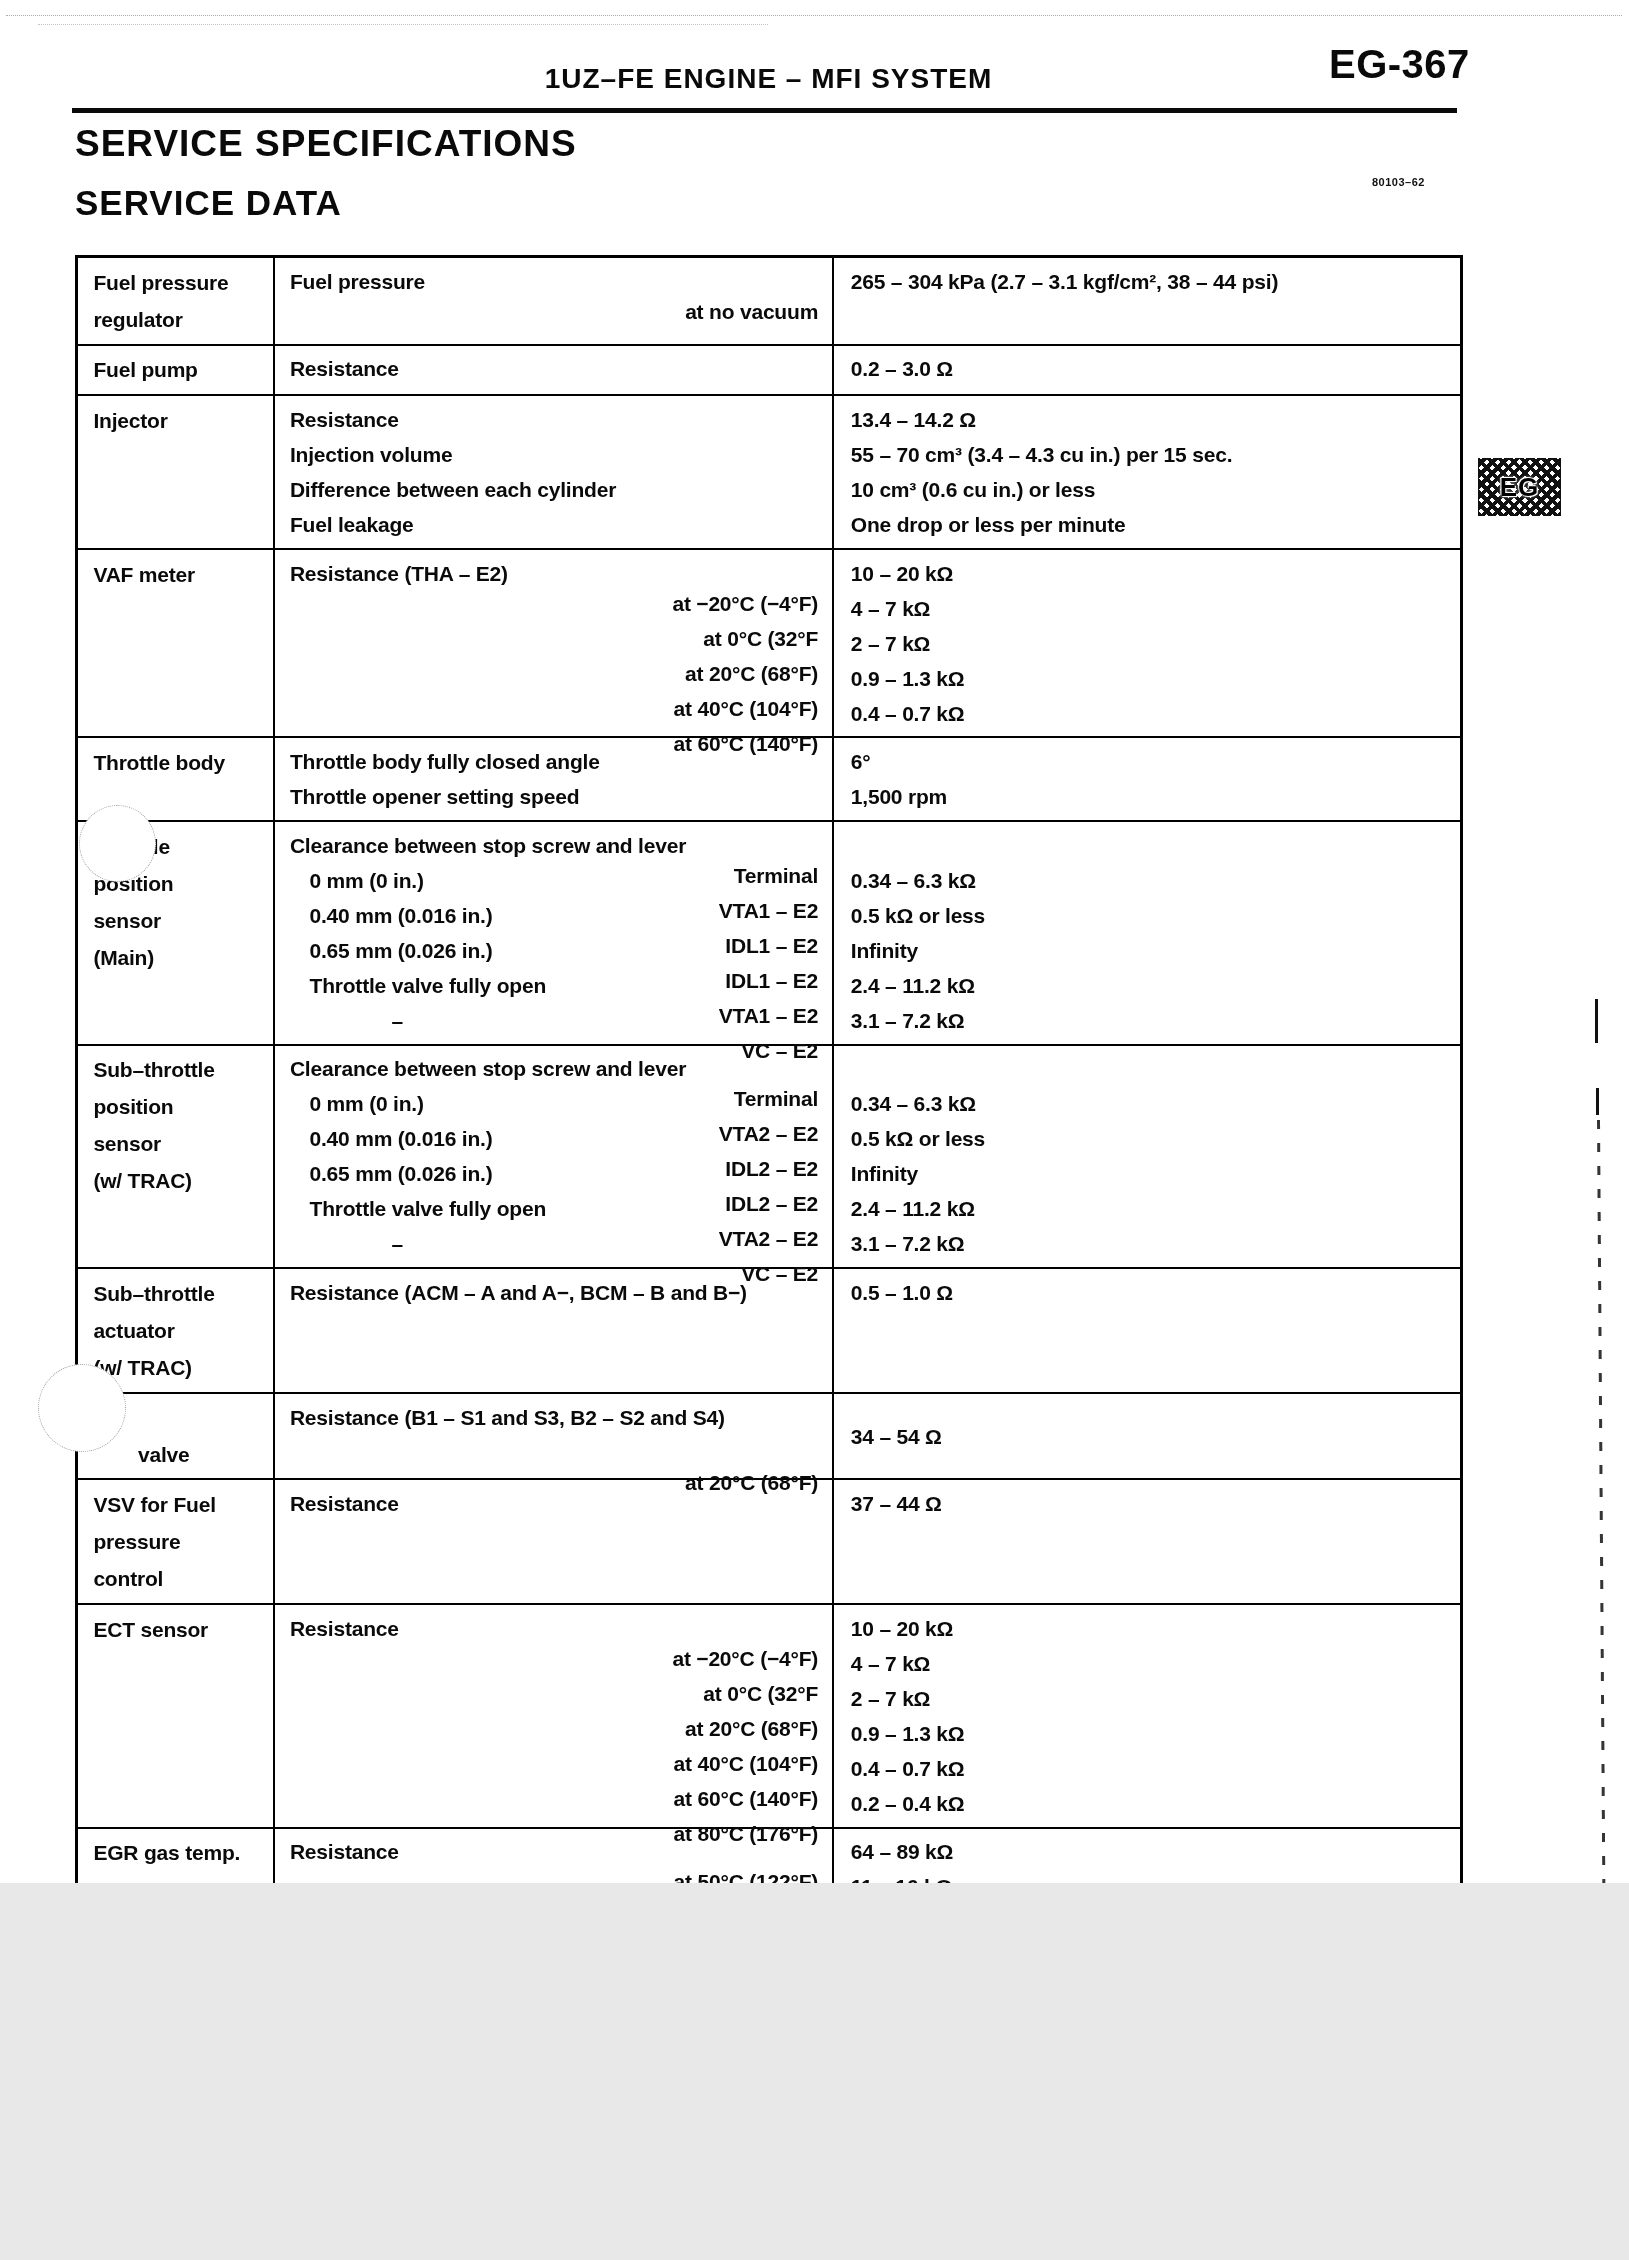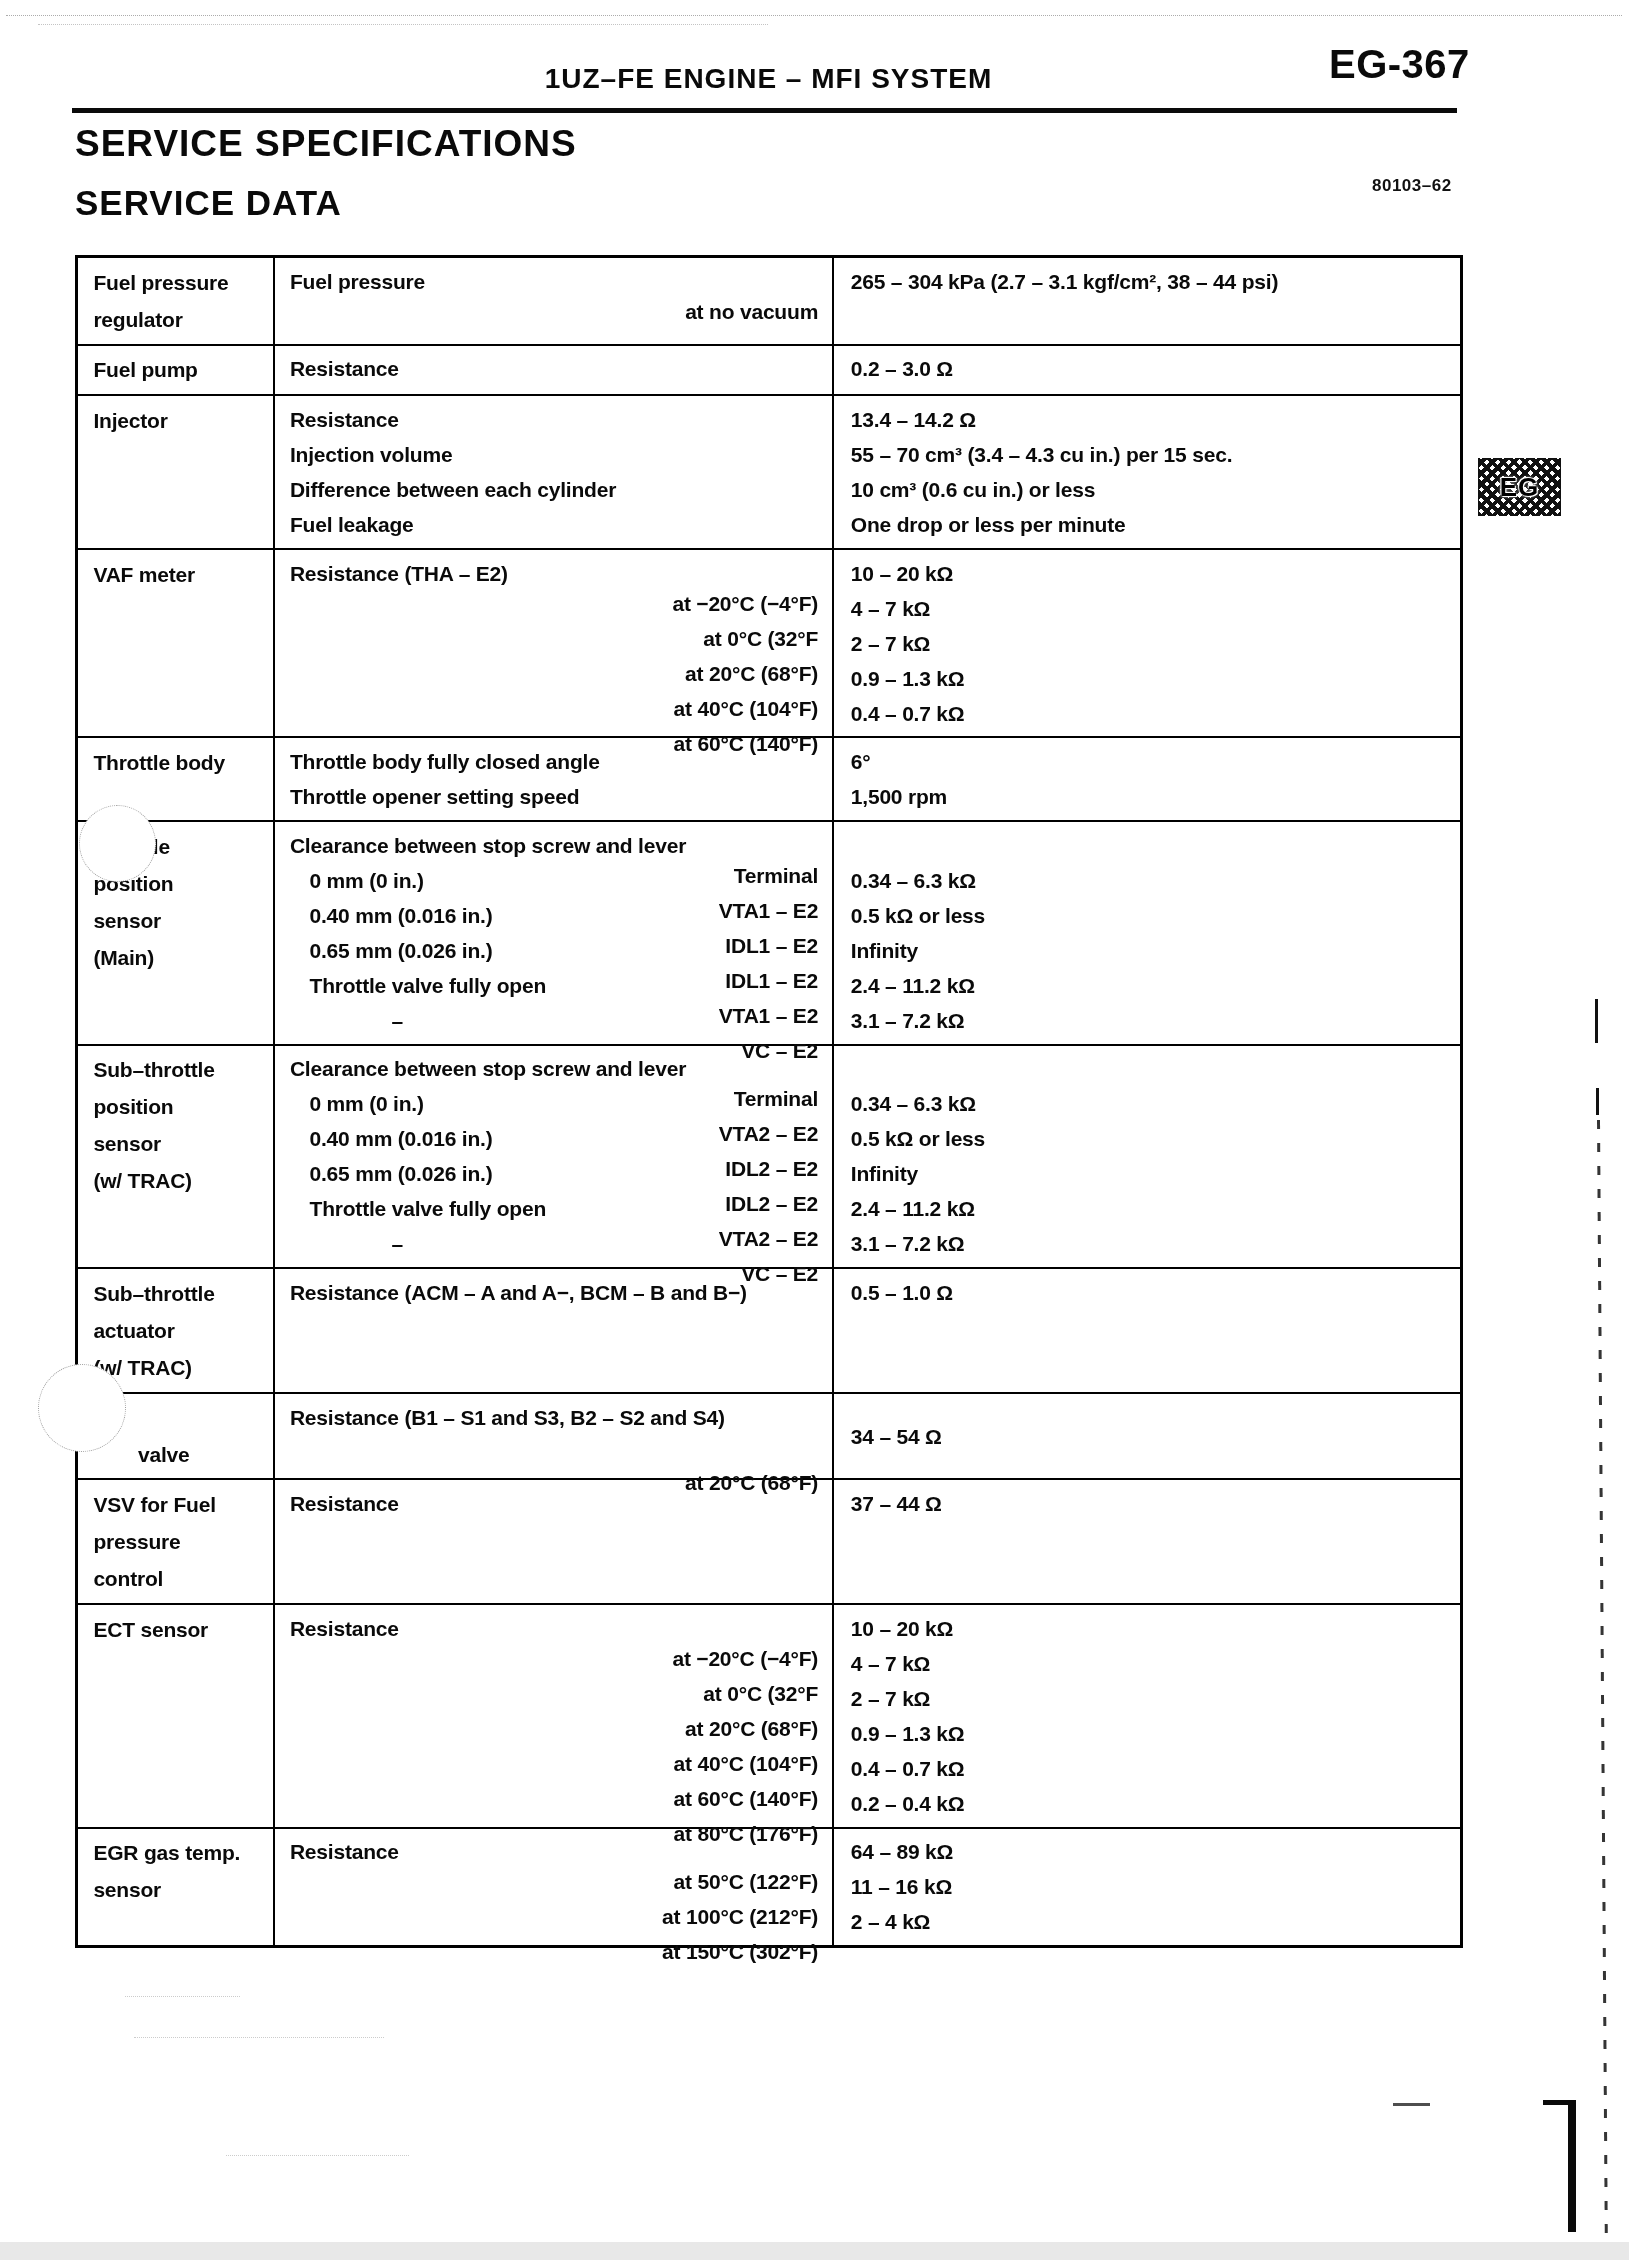--- a/index.html
+++ b/index.html
@@ -1,18 +1,18 @@
 <!DOCTYPE html>
 <html><head>
 <meta charset="utf-8">
 <style>
   html,body{margin:0;padding:0;background:#e8e8e8;}
   .page{
     position:relative;
-    width:1629px;height:2242px;
+    width:1629px;height:1883px;
     background:#ffffff;
     font-family:"Liberation Sans",sans-serif;
     color:#0a0a0a;
     overflow:hidden;
   }
   
   .noise-top{position:absolute;left:5.8px;top:15.4px;width:1616px;height:0;border-top:1.9px dotted #6a6a6a;opacity:.55;}
   .noise-top2{position:absolute;left:38px;top:24px;width:730px;height:0;border-top:1px dotted #8a8a8a;opacity:.5;}
   .noise-frag{position:absolute;height:0;border-top:1.9px dotted #9a9a9a;opacity:.5;}
   .vseg{position:absolute;width:2.9px;background:#111;}
@@ -24,21 +24,21 @@
   .bracket{position:absolute;left:1543px;top:2100px;width:25px;height:127px;
     border-top:5.8px solid #0a0a0a;border-right:8.6px solid #0a0a0a;}
   .minidash{position:absolute;left:1393px;top:2103px;width:37px;height:2.9px;background:#222;opacity:.8;}
   
   .crumb{position:absolute;left:413px;top:63px;width:711px;text-align:center;
     font-size:28px;font-weight:700;letter-spacing:1px;white-space:nowrap;}
   .pagenum{position:absolute;left:1329px;top:42px;font-size:40px;font-weight:700;letter-spacing:0.5px;}
   .hrule{position:absolute;left:72px;top:108px;width:1385px;height:4.8px;background:#0a0a0a;}
   .title{position:absolute;left:75px;top:123px;font-size:37px;font-weight:700;letter-spacing:1px;white-space:nowrap;}
   .subtitle{position:absolute;left:75px;top:183px;font-size:35px;font-weight:700;letter-spacing:1px;white-space:nowrap;}
-  .figcode{position:absolute;left:1372px;top:176px;font-size:17px;font-weight:700;letter-spacing:0.5px;color:#111;}
+  .figcode{position:absolute;left:1372px;top:176px;font-size:11px;font-weight:700;letter-spacing:0.5px;color:#111;}
   
   .egtab{
     position:absolute;left:1478px;top:458px;width:83px;height:58px;
     background:
       repeating-linear-gradient(45deg,#111 0 3.8px,transparent 3.8px 7.7px),
       repeating-linear-gradient(-45deg,#111 0 3.8px,#fff 3.8px 7.7px);
     display:flex;align-items:center;justify-content:center;
   }
   .egtab span{
     font-size:26px;font-weight:700;color:#000;letter-spacing:1px;

